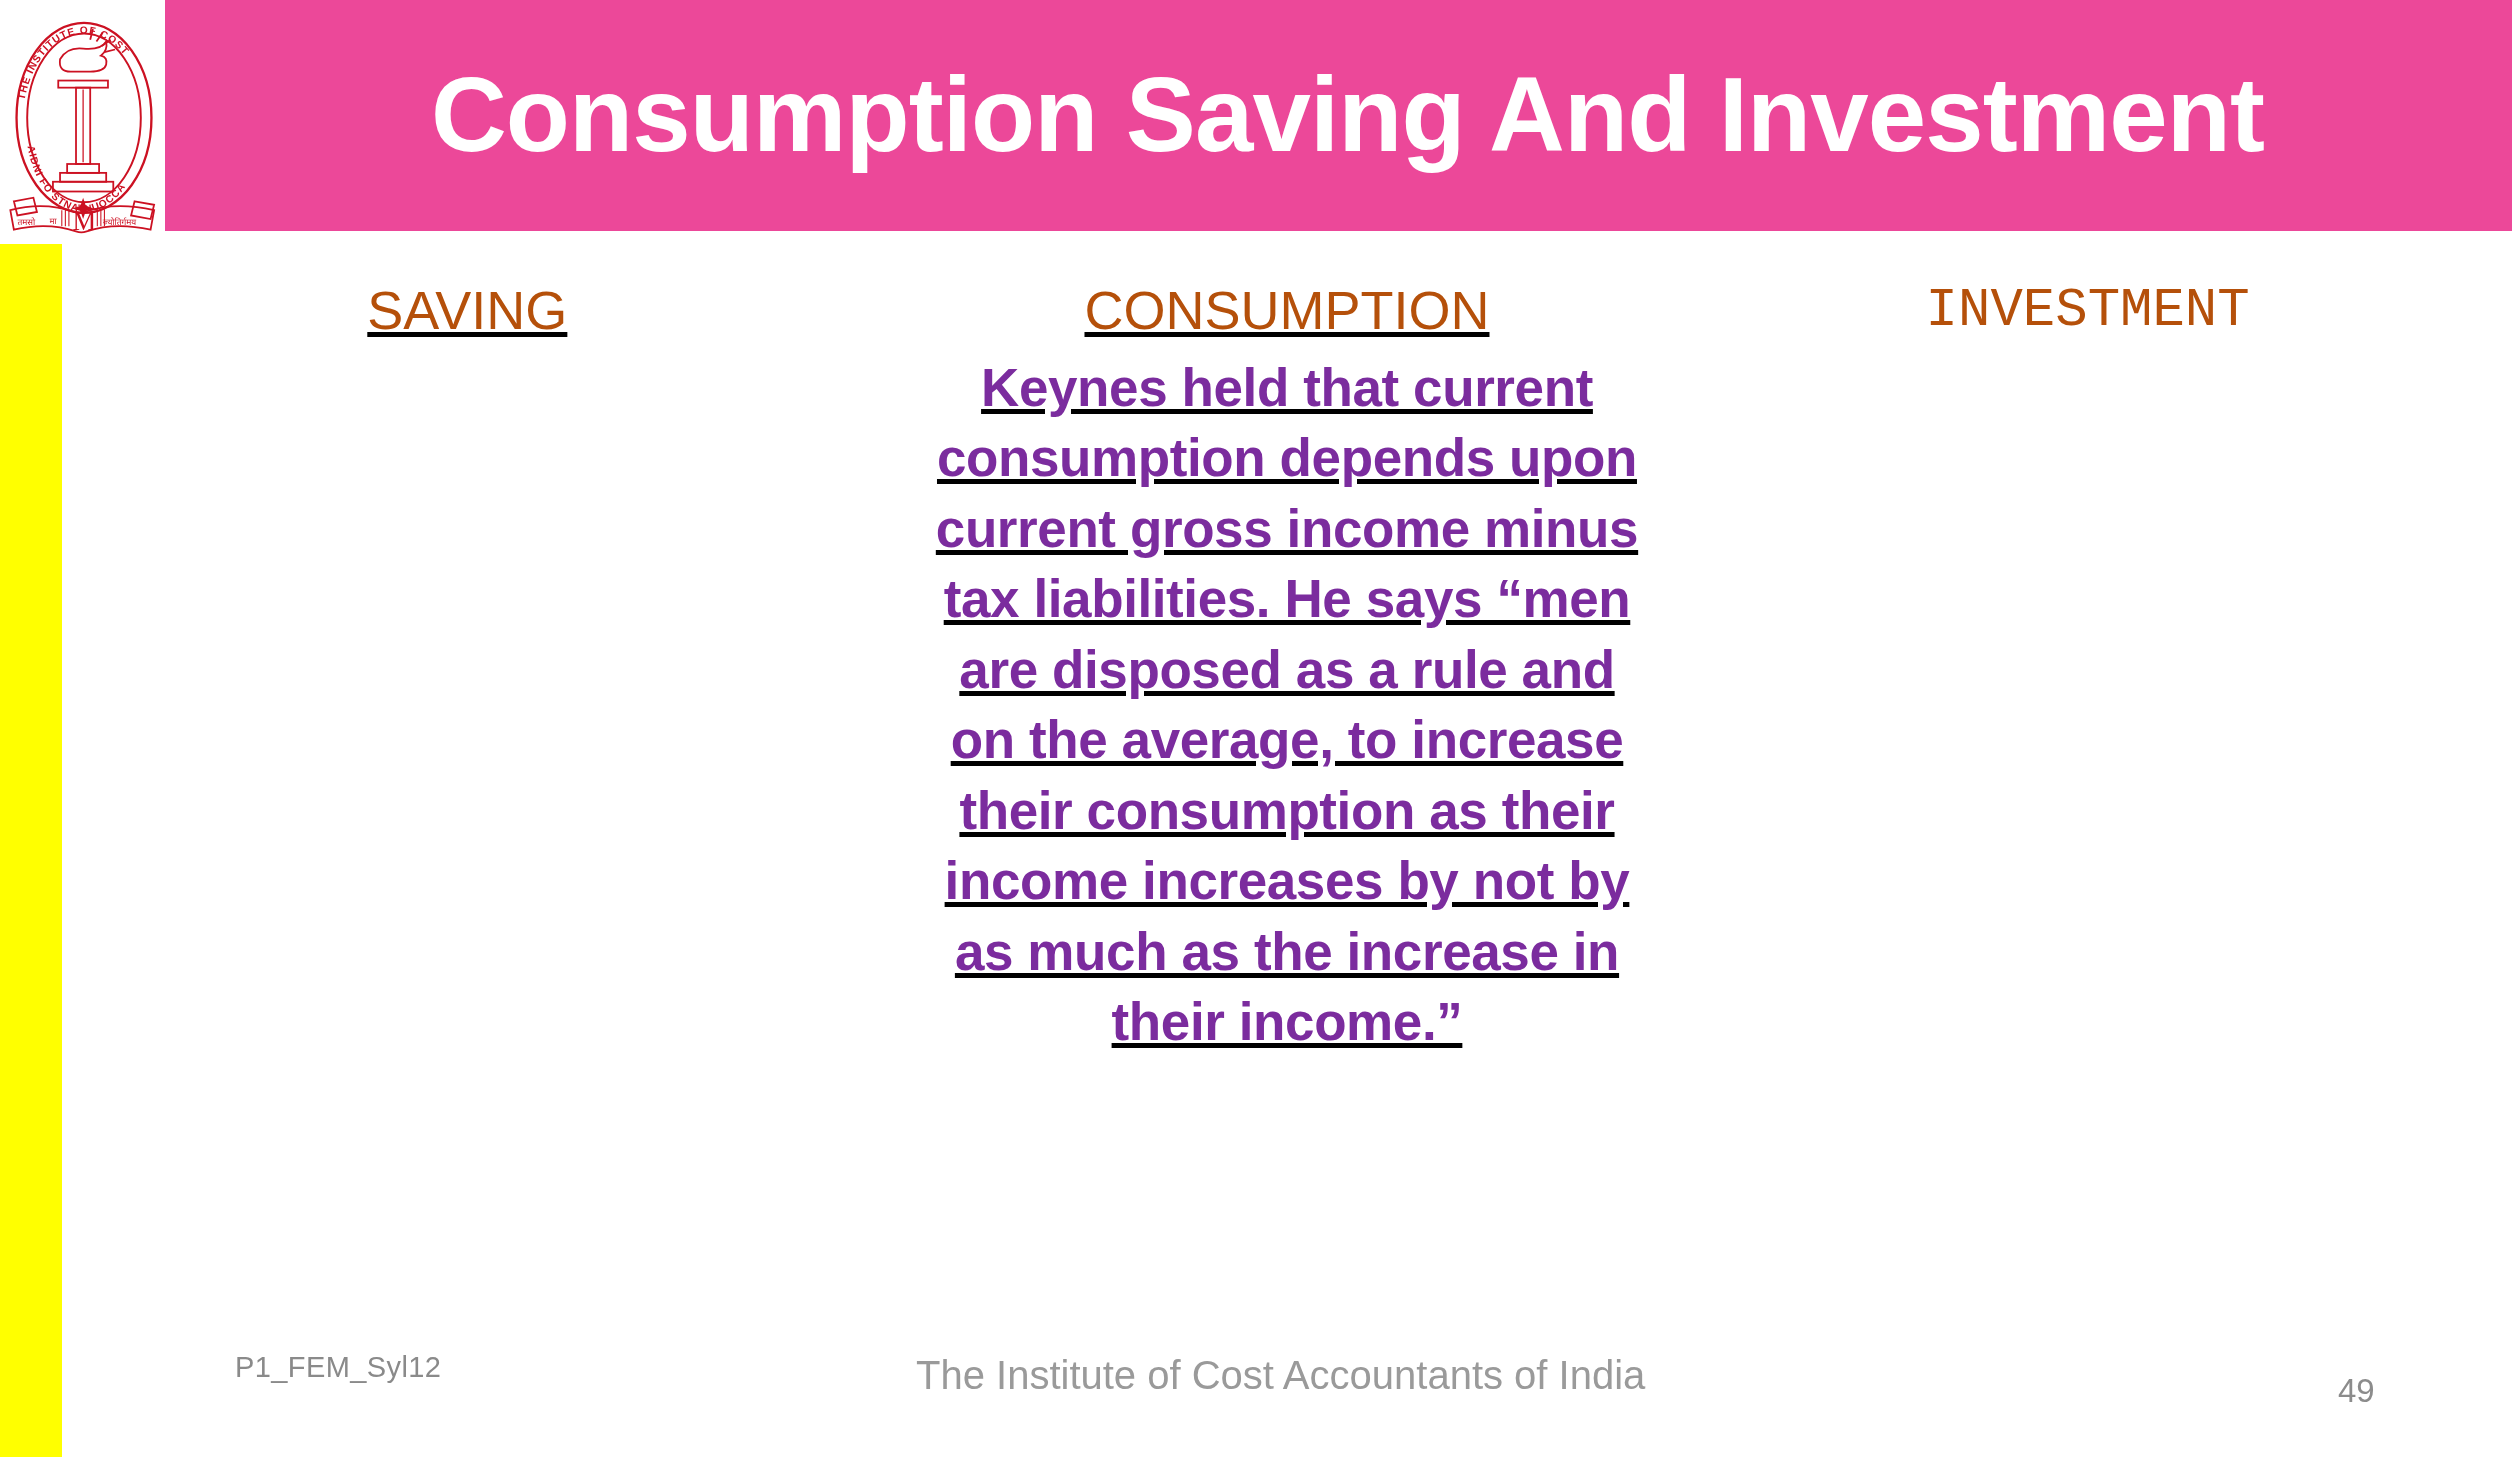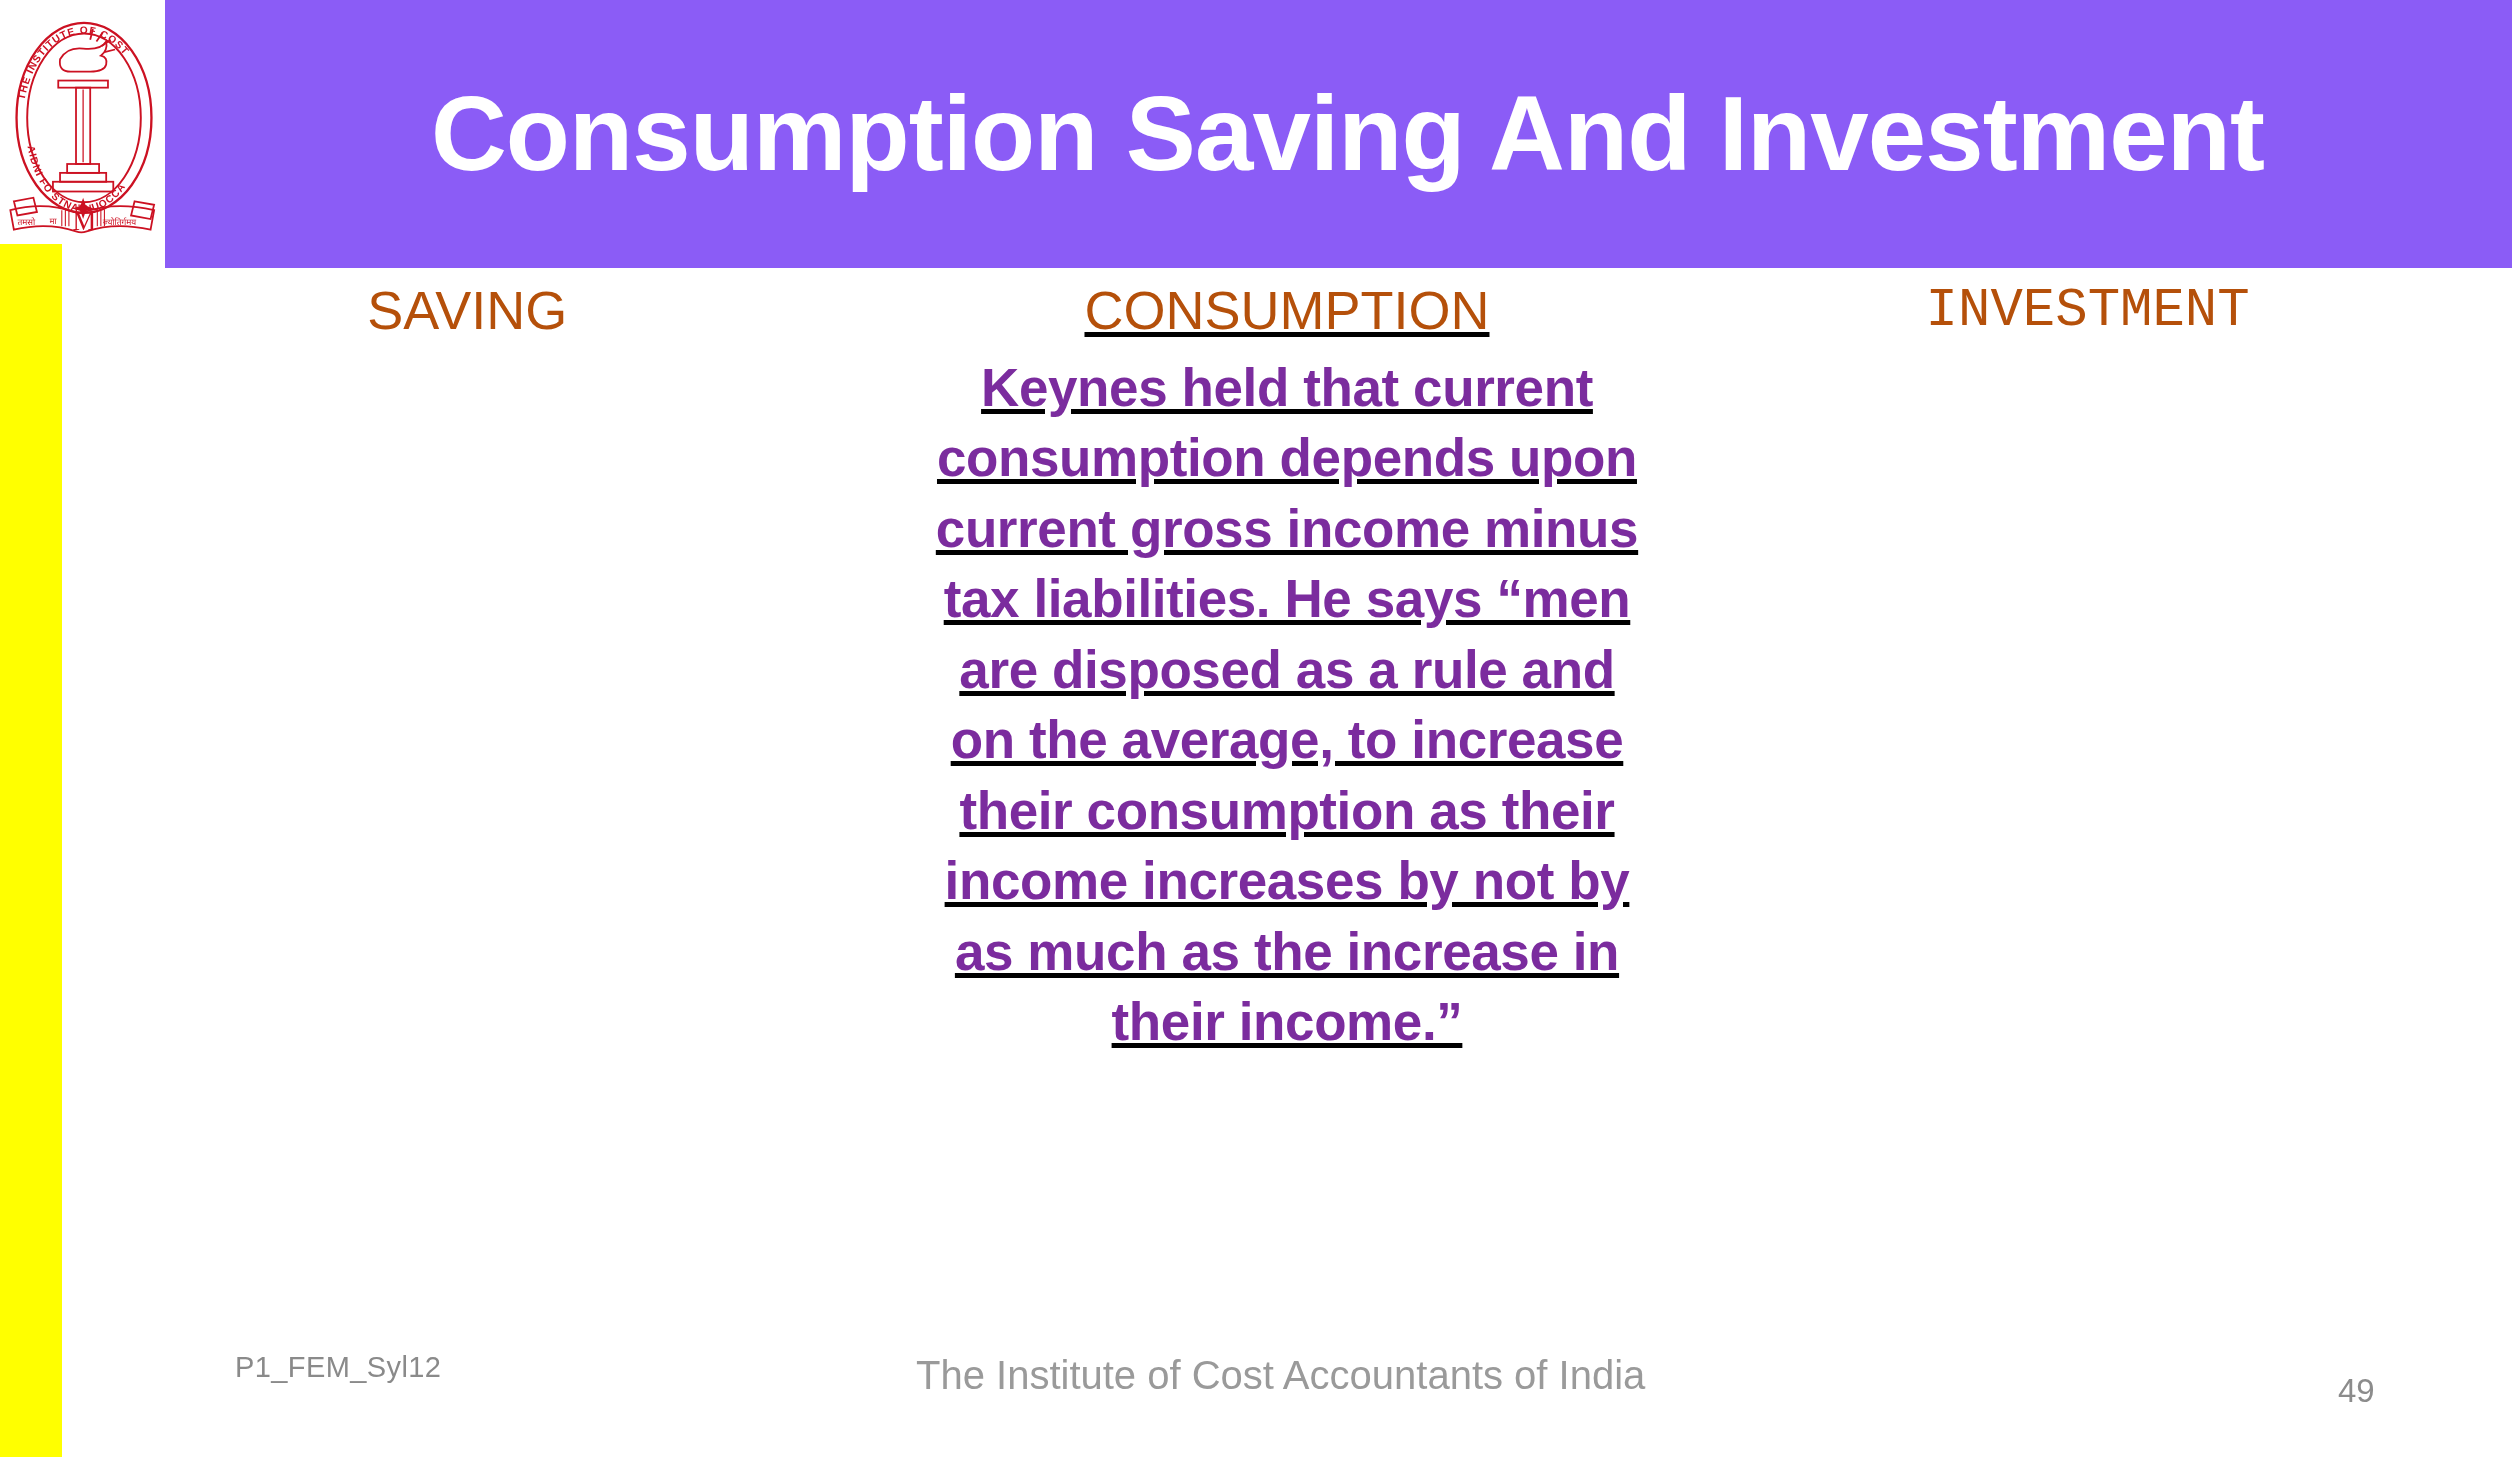--- a/index.html
+++ b/index.html
@@ -18,22 +18,22 @@
     background: #ffffff;
     overflow: hidden;
   }
 
   
   .header-bar {
     position: absolute;
     left: 165px;
     top: 0;
     width: 2347px;
-    height: 268px;
-    background: #8b5cf6;
+    height: 231px;
+    background: #ec4899;
     display: flex;
     align-items: center;
     justify-content: center;
   }
   .header-title {
     color: #ffffff;
     font-size: 105px;
     font-weight: bold;
     letter-spacing: -0.9px;
     line-height: 1.05;
@@ -70,21 +70,21 @@
     width: 2450px;
     display: flex;
     align-items: flex-start;
   }
   .column {
     flex: 0 0 33.333%;
     box-sizing: border-box;
     text-align: center;
     padding: 0 32px;
   }
-  .col-1 { padding-left: 56px; padding-right: 62px; }
+  .col-1 { padding-left: 56px; padding-right: 62px; text-decoration: underline; }
   .col-2 { padding-left: 53px; padding-right: 53px; text-decoration: underline; }
   .col-3 { padding-left: 62px; padding-right: 94px; font-family: Liberation Mono, monospace; }
 
   .col-heading {
     color: #b5500a;
     font-size: 54px;
     font-weight: normal;
     line-height: 1.1;
     margin: 0 0 12.4px 0;
     letter-spacing: 0px;

